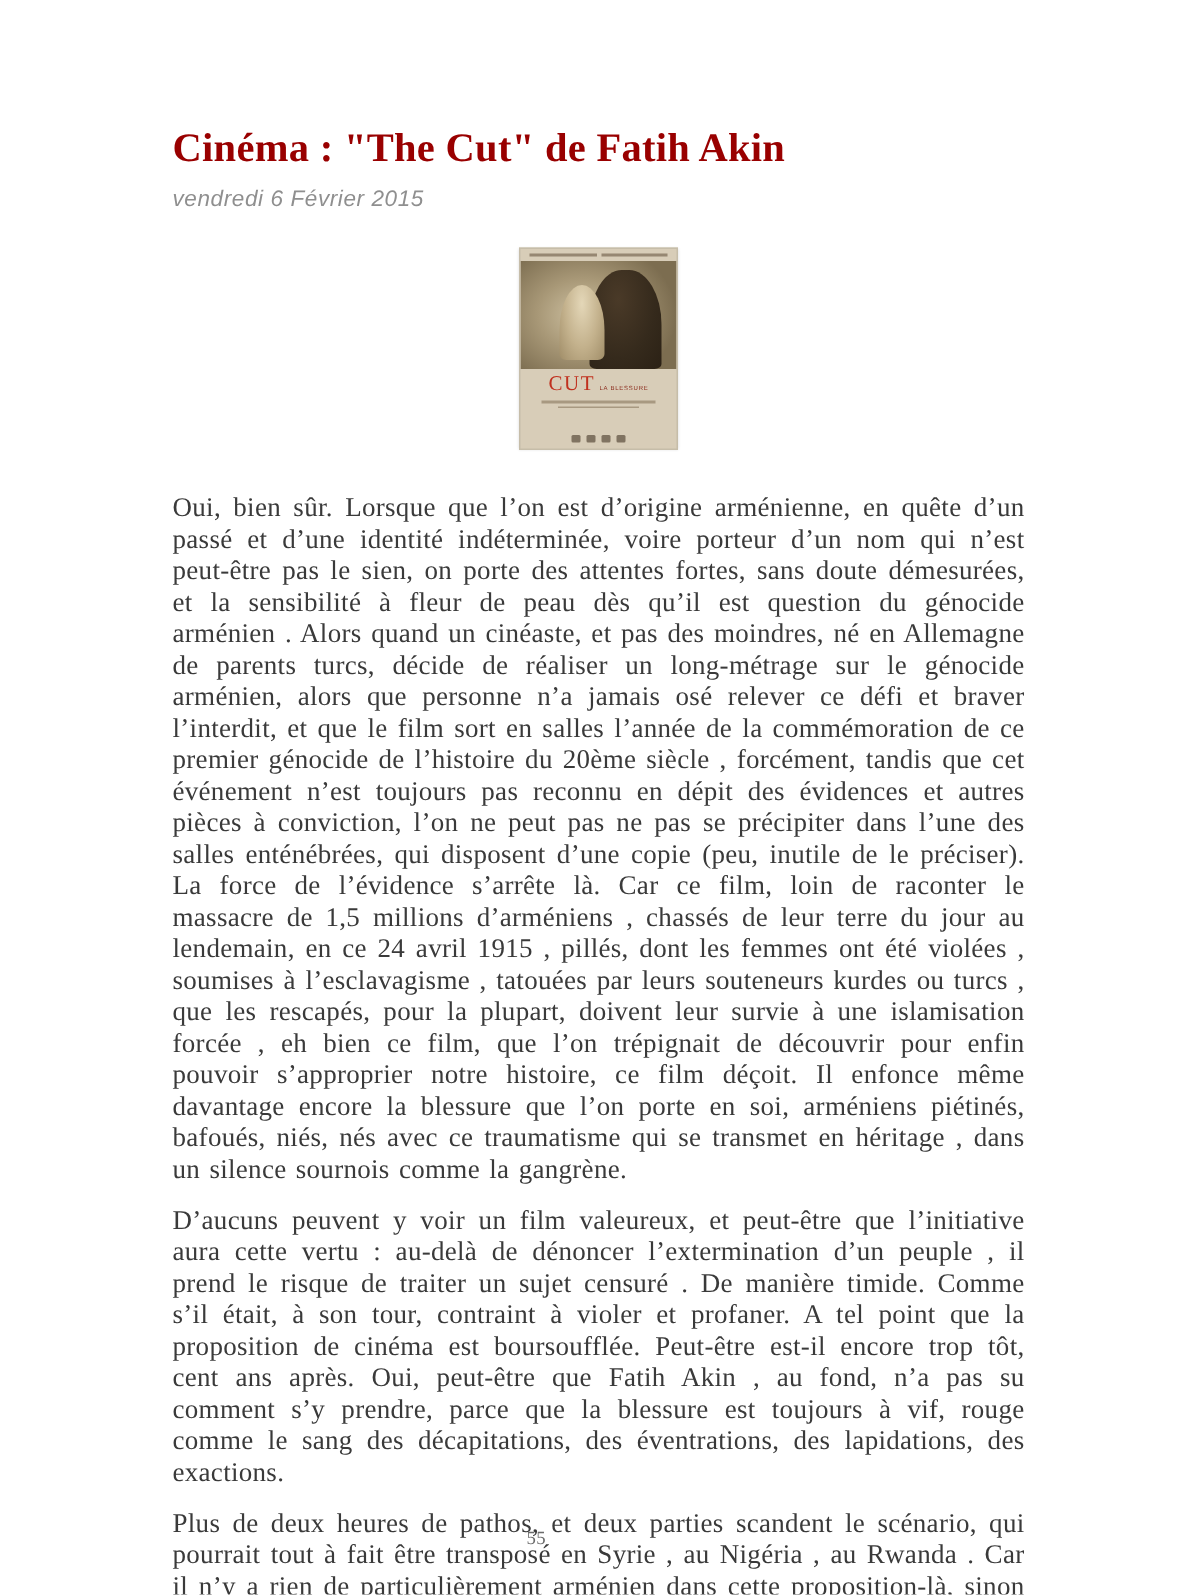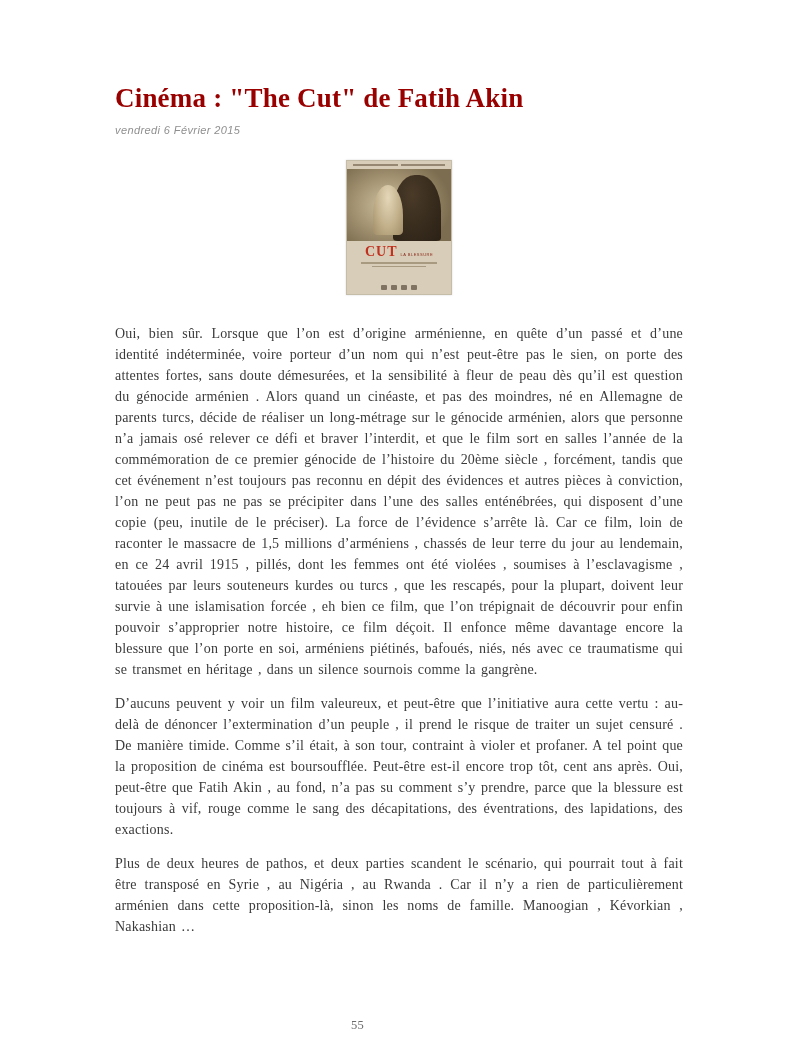--- a/index.html
+++ b/index.html
@@ -21,21 +21,21 @@
     font-family: "Liberation Serif", "DejaVu Serif", serif;
     font-size: 27px;
     font-weight: bold;
     color: #990000;
     letter-spacing: 0.2px;
     margin-bottom: 10px;
   }
   .date {
     font-family: "Liberation Sans", "DejaVu Sans", sans-serif;
     font-style: italic;
-    font-size: 11px;
+    font-size: 15px;
     color: #8f8f8f;
     letter-spacing: 0.4px;
     margin-bottom: 24px;
   }
   .poster-wrap {
     width: 100%;
     display: flex;
     justify-content: center;
     margin-bottom: 28px;
   }
@@ -88,21 +88,21 @@
   }
   .poster-title-row {
     display: flex;
     align-items: baseline;
     justify-content: center;
     gap: 3px;
     margin-top: 4px;
   }
   .poster-title {
     font-family: "Liberation Serif", "DejaVu Serif", serif;
-    font-weight: bold;
+    font-weight: normal;
     font-size: 14px;
     line-height: 14px;
     color: #c0311f;
     letter-spacing: 1px;
   }
   .poster-subtitle {
     font-family: "Liberation Sans", "DejaVu Sans", sans-serif;
     font-size: 4px;
     color: #8a2b1c;
     letter-spacing: 0.5px;
@@ -132,21 +132,21 @@
     background: rgba(70,55,38,0.6);
     border-radius: 1px;
   }
   .film-title, .film-info {
     font-size: 14px;
     color: #3a3a3a;
     margin-bottom: 14px;
     letter-spacing: 0.2px;
   }
   .body-para {
-    font-size: 14px;
+    font-size: 18px;
     line-height: 21px;
     color: #3a3a3a;
     text-align: justify;
     letter-spacing: 0.2px;
     word-spacing: 1.5px;
     margin-bottom: 13px;
   }
   .page-number {
     position: absolute;
     bottom: 30px;

